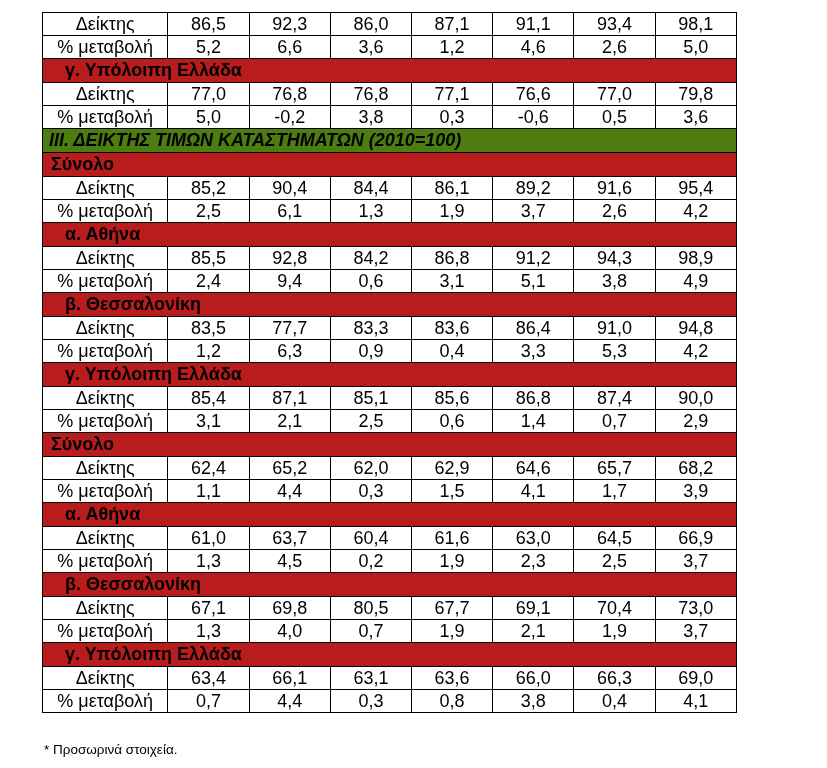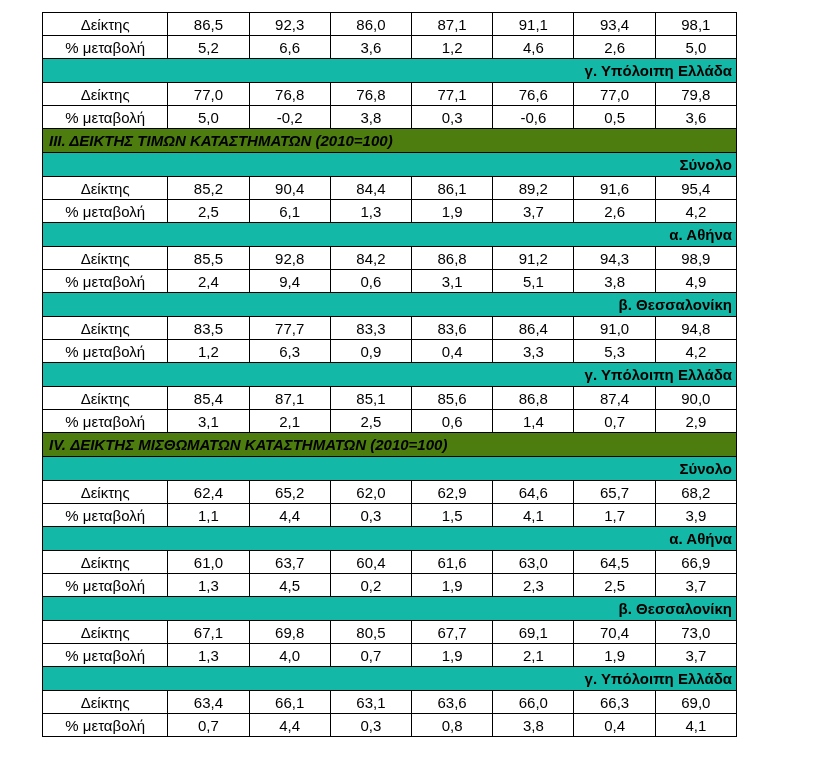--- a/index.html
+++ b/index.html
@@ -18,21 +18,21 @@
     position: relative;
     width: 827px;
     height: 768px;
     box-sizing: border-box;
     padding: 12px 90px 0 42px;
   }
   table.stats {
     width: 695px;
     border-collapse: collapse;
     table-layout: fixed;
-    font-size: 15px;
+    font-size: 18px;
   }
   table.stats td {
     border: 1px solid #000000;
     padding: 1px 4px;
     height: 20px;
     line-height: 17px;
     vertical-align: middle;
     overflow: hidden;
     white-space: nowrap;
   }
@@ -49,23 +49,23 @@
   }
   tr.section td {
     background: #4d7c0f;
     font-style: italic;
     font-weight: bold;
     text-align: left;
     padding-left: 6px;
     height: 21px;
   }
   tr.subhead td {
-    background: #14b8a6;
+    background: #b91c1c;
     font-weight: bold;
-    text-align: right;
+    text-align: left;
     padding-left: 22px;
     height: 21px;
   }
   tr.subhead.indent-sm td {
     padding-left: 8px;
   }
   .footnotes {
     margin-top: 22px;
     font-size: 13.5px;
     line-height: 30px;
@@ -222,23 +222,20 @@
         <tr>
           <td class="label">% μεταβολή</td>
           <td class="num">3,1</td>
           <td class="num">2,1</td>
           <td class="num">2,5</td>
           <td class="num">0,6</td>
           <td class="num">1,4</td>
           <td class="num">0,7</td>
           <td class="num">2,9</td>
         </tr>
-        <tr class="section">
-          <td colspan="8">IV. ΔΕΙΚΤΗΣ ΜΙΣΘΩΜΑΤΩΝ ΚΑΤΑΣΤΗΜΑΤΩΝ (2010=100)</td>
-        </tr>
         <tr class="subhead indent-sm">
           <td colspan="8">Σύνολο</td>
         </tr>
         <tr>
           <td class="label">Δείκτης</td>
           <td class="num">62,4</td>
           <td class="num">65,2</td>
           <td class="num">62,0</td>
           <td class="num">62,9</td>
           <td class="num">64,6</td>

